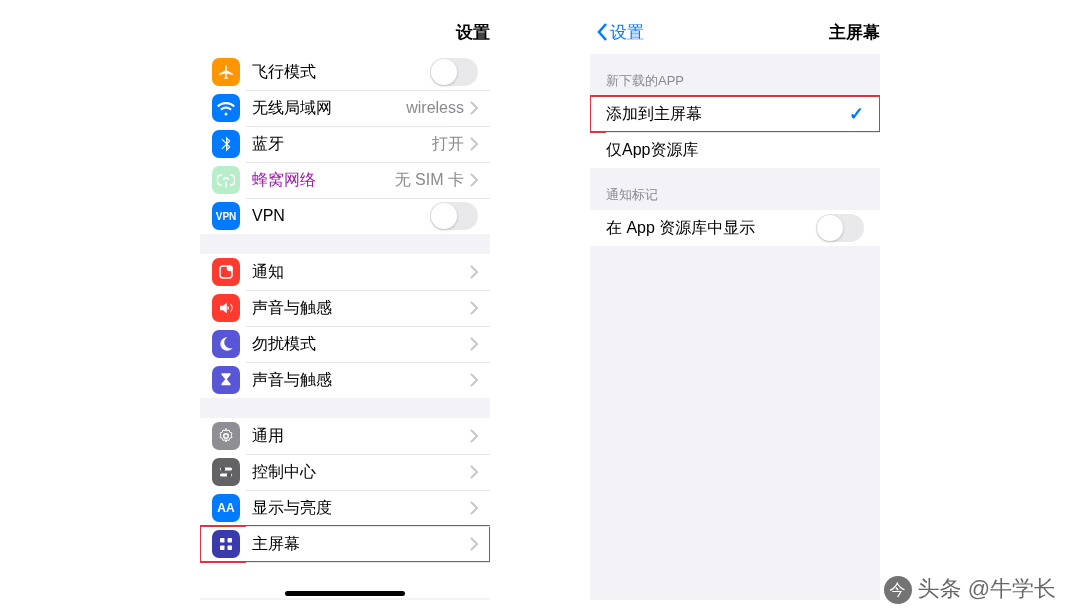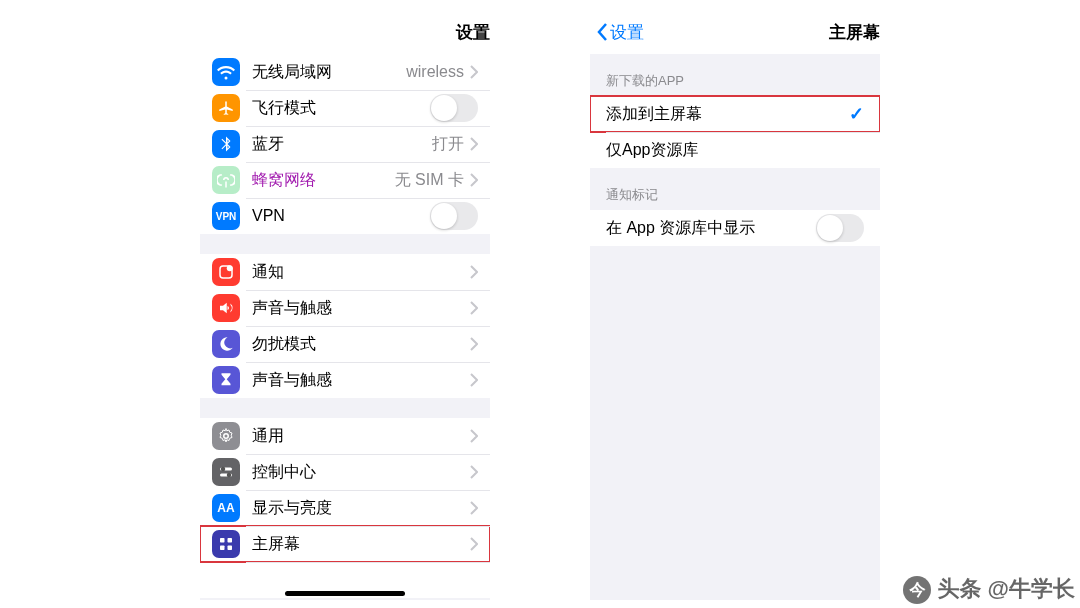--- a/index.html
+++ b/index.html
@@ -93,23 +93,23 @@
     .highlight-red { outline: 2px solid #d9363e; outline-offset: -1px; }
     .dimmed .cell-label { color: #a21caf; }
     .check { color: #007aff; font-size: 18px; font-weight: 600; }
     .home-indicator {
       position: absolute; bottom: 4px; left: 50%;
       transform: translateX(-50%);
       width: 120px; height: 5px;
       background: #000; border-radius: 3px;
     }
     .watermark {
-      position: absolute; right: 5px; bottom: 4px;
+      position: absolute; right: 24px; bottom: 4px;
       font-size: 22px; color: rgba(0,0,0,.6);
-      font-weight: 700;
+      font-weight: 400;
     }
     .watermark-icon {
       display: inline-flex; width: 28px; height: 28px;
       border-radius: 50%; background: rgba(0,0,0,.55);
       color: #fff; align-items: center; justify-content: center;
       font-size: 16px; margin-right: 6px; vertical-align: middle;
     }
     
     .bg-orange{background:#ff9500}.bg-blue{background:#007aff}.bg-gray{background:#8e8e93}
     .bg-red{background:#ff3b30}.bg-indigo{background:#5856d6}
@@ -118,41 +118,41 @@
 </head>
 <body>
 
 <div class="phone">
   <div class="nav">
     <div class="nav-title">设置</div>
   </div>
 
   <div class="cell-group">
     <div class="cell">
+      <div class="icon-box bg-orange">
+          <svg viewBox="0 0 24 24">
+            <path d="M21 14l-8-4V4a1 1 0 0 0-2 0v6l-8 4v2l8-2v5l-2 1v1l3-.5 3 .5v-1l-2-1v-5l8 2z"></path>
+          </svg>
+        </div>
+      <div class="cell-label">飞行模式</div>
+      <div class="cell-fill"></div>
+      <div class="toggle"></div>
+    </div>
+    <div class="cell">
       <div class="icon-box bg-blue">
           <svg viewBox="0 0 24 24">
             <path d="M12 18a2 2 0 1 0 0 4 2 2 0 0 0 0-4zm0-14C7 4 2.7 6 0 9l2 2c2.5-2.5 6-4 10-4s7.5 1.5 10 4l2-2c-2.7-3-7-5-12-5zm0 6c-3 0-5.7 1.2-7.7 3.2l2 2C7.8 13.7 9.8 13 12 13s4.2.7 5.7 2.2l2-2C17.7 11.2 15 10 12 10z"></path>
           </svg>
         </div>
       <div class="cell-label">无线局域网</div>
       <div class="cell-fill"></div>
       <div class="cell-detail">wireless</div>
       <svg class="chevron" viewBox="0 0 8 14">
           <path d="M1 1l6 6-6 6"></path>
         </svg>
-    </div>
-    <div class="cell">
-      <div class="icon-box bg-orange">
-          <svg viewBox="0 0 24 24">
-            <path d="M21 14l-8-4V4a1 1 0 0 0-2 0v6l-8 4v2l8-2v5l-2 1v1l3-.5 3 .5v-1l-2-1v-5l8 2z"></path>
-          </svg>
-        </div>
-      <div class="cell-label">飞行模式</div>
-      <div class="cell-fill"></div>
-      <div class="toggle"></div>
     </div>
     <div class="cell">
       <div class="icon-box bg-blue">
           <svg viewBox="0 0 24 24">
             <path d="M12 2v8L7 5 6 6l6 6-6 6 1 1 5-5v8l6-6-4-4 4-4-6-6zm2 4l2 2-2 2V6zm0 8l2 2-2 2v-4z"></path>
           </svg>
         </div>
       <div class="cell-label">蓝牙</div>
       <div class="cell-fill"></div>
       <div class="cell-detail">打开</div>

